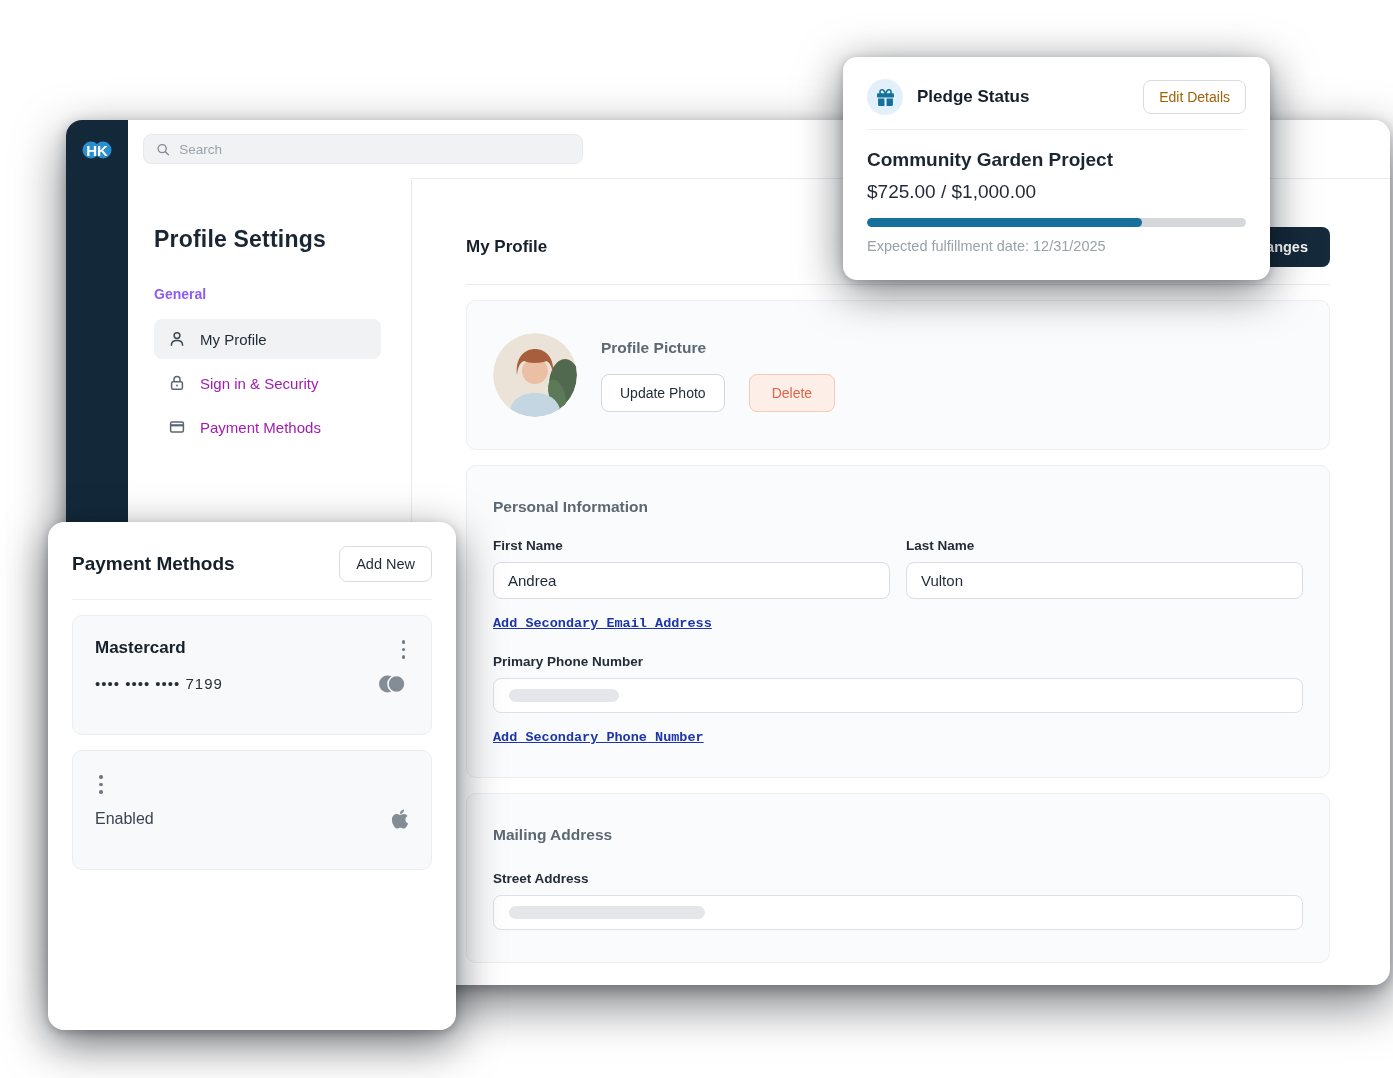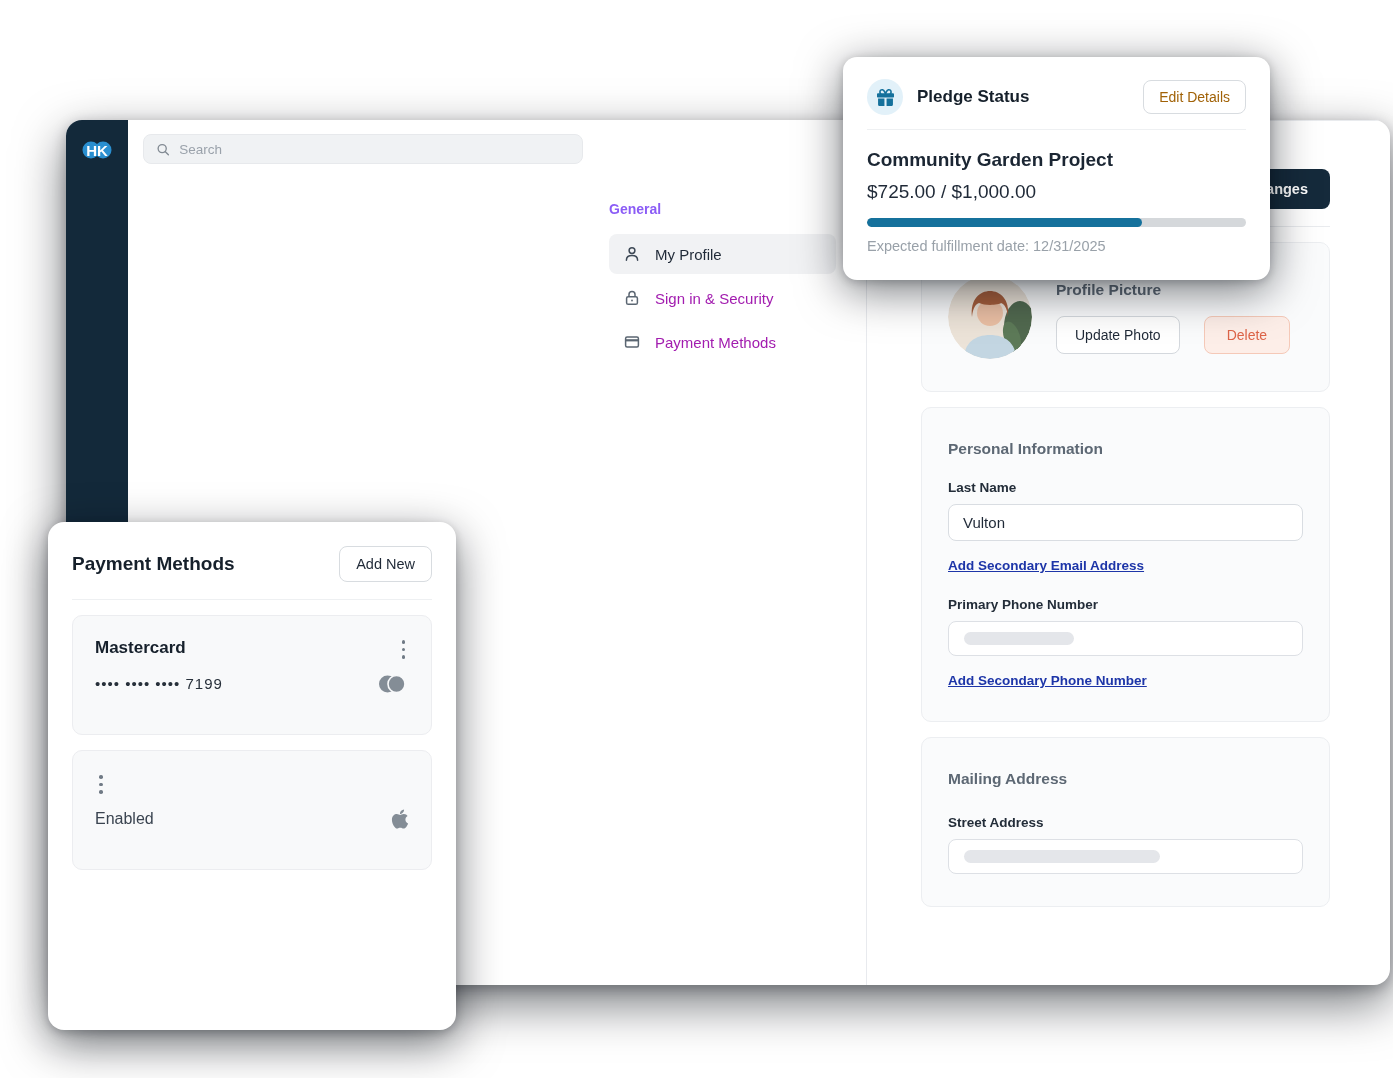--- a/index.html
+++ b/index.html
@@ -8,21 +8,21 @@
   .canvas { position:relative; width:1393px; height:1078px; background:#fff; overflow:hidden; }
 
   
   .app-window {
     position:absolute; left:66px; top:120px; width:1324px; height:865px;
     background:#fff; border-radius:16px; display:flex; overflow:hidden;
     box-shadow:0 18px 50px rgba(2,8,15,0.55), 0 4px 14px rgba(2,8,15,0.25);
     z-index:1;
   }
   .brand-strip { width:62px; flex:none; background:#13293a; display:flex; justify-content:center; padding-top:11px; }
-  .app-right { flex:1; display:flex; flex-direction:row; min-width:0; }
+  .app-right { flex:1; display:flex; flex-direction:column; min-width:0; }
   .topbar { height:58px; flex:none; display:flex; align-items:center; padding-left:15px; background:#fff; }
   .search-box {
     width:440px; height:30px; background:#f0f2f4; border:1px solid #e7e9ec; border-radius:8px;
     display:flex; align-items:center; gap:9px; padding:0 12px;
   }
   .search-box input { border:none; outline:none; background:transparent; font-family:"Liberation Sans",sans-serif;
     font-size:13.5px; color:#3a4450; width:100%; }
   .search-box input::placeholder { color:#9aa2ab; }
   .app-body { flex:1; display:flex; min-height:0; }
 
@@ -58,21 +58,21 @@
   .field { flex:1; min-width:0; }
   .field-label { font-size:13.5px; font-weight:700; color:#232d39; margin-bottom:9px; }
   .text-input { width:100%; height:37px; background:#fff; border:1px solid #d9dde2; border-radius:8px;
     font-family:"Liberation Sans",sans-serif; font-size:15px; color:#1f2937; padding:0 14px; outline:none; }
   .ghost-input { width:100%; height:35px; background:#fff; border:1px solid #dde0e5; border-radius:8px;
     display:flex; align-items:center; padding:0 15px; cursor:text; }
   .skeleton { height:13px; border-radius:7px; background:#e4e6ea; }
   .sk-email { width:164px; } .sk-phone { width:110px; } .sk-street { width:196px; }
   .block { margin-top:23px; }
   .add-link { display:inline-block; margin-top:17px; font-size:13.5px; font-weight:700; color:#1d35a8;
-    text-decoration:underline; cursor:pointer; }
+    text-decoration:underline; cursor:pointer;font-family:Liberation Mono, monospace; }
 
   
   .pledge-card {
     position:absolute; left:843px; top:57px; width:427px; height:223px; background:#fff; border-radius:14px;
     padding:22px 24px 0; z-index:3;
     box-shadow:0 10px 45px rgba(2,8,15,0.55), 0 2px 10px rgba(2,8,15,0.2);
   }
   .pledge-head { display:flex; align-items:center; }
   .pledge-icon-circle { width:36px; height:36px; border-radius:50%; background:#e2f1f9; flex:none;
     display:flex; align-items:center; justify-content:center; }
@@ -130,20 +130,21 @@
             <circle cx="7" cy="7" r="4.6" fill="none" stroke="#828a93" stroke-width="1.5"></circle>
             <line x1="10.6" y1="10.6" x2="14" y2="14" stroke="#828a93" stroke-width="1.5" stroke-linecap="round"></line>
           </svg>
           <input type="text" placeholder="Search" style="">
         </div>
       </div>
 
       <div class="app-body">
 
         <div class="sidebar">
+          <div class="sidebar-title">Profile Settings</div>
           <div class="sidebar-section-label">General</div>
           <div class="nav">
             <div class="nav-item active">
               <span class="nicon">
                 <svg width="18" height="18" viewBox="0 0 18 18">
                   <circle cx="9" cy="5.6" r="2.9" fill="none" stroke="#3f4a57" stroke-width="1.5"></circle>
                   <path d="M3.4 15.2c0-3.1 2.5-4.7 5.6-4.7s5.6 1.6 5.6 4.7" fill="none" stroke="#3f4a57" stroke-width="1.5" stroke-linecap="round"></path>
                 </svg>
               </span>
               <span>My Profile</span>
@@ -203,20 +204,24 @@
                   <button class="btn-delete">Delete</button>
                 </div>
               </div>
             </div>
           </div>
 
           <div class="panel">
             <div class="panel-heading">Personal Information</div>
             <div class="fields-row">
               <div class="field">
+                <div class="field-label">First Name</div>
+                <input class="text-input" type="text" value="Andrea" style="">
+              </div>
+              <div class="field">
                 <div class="field-label">Last Name</div>
                 <input class="text-input" type="text" value="Vulton" style="">
               </div>
             </div>
             <a class="add-link">Add Secondary Email Address</a>
             <div class="block">
               <div class="field-label">Primary Phone Number</div>
               <div class="ghost-input">
                 <div class="skeleton sk-phone"></div>
               </div>

